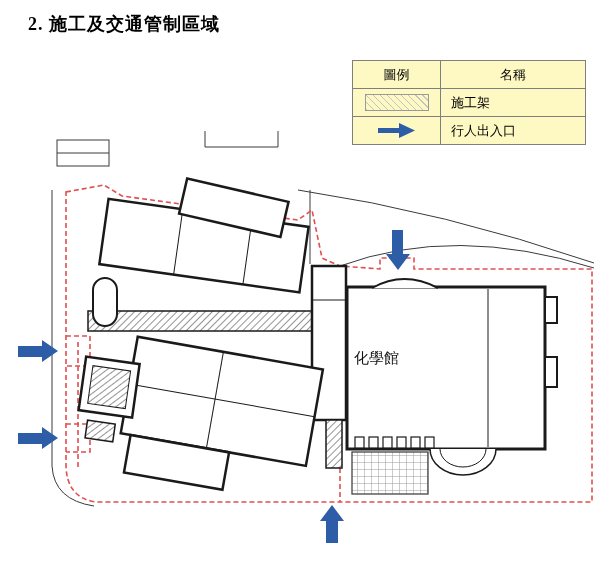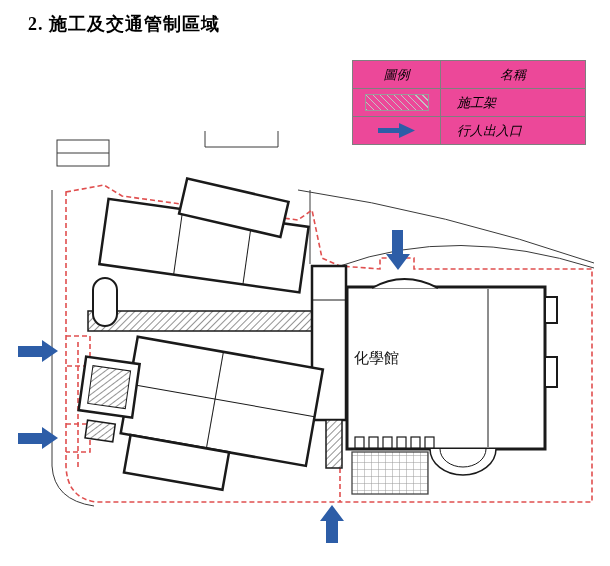--- a/index.html
+++ b/index.html
@@ -13,30 +13,29 @@
   }
   .title {
     position:absolute; left:28px; top:12px;
     font-size:18px; font-weight:bold; letter-spacing:1px;
     white-space:nowrap;
     text-align:center;
   }
   .plan-svg { position:absolute; left:0; top:0; }
   table.legend {
     position:absolute; left:352px; top:60px; width:234px;
-    border-collapse:collapse; background:#ec4899;
+    border-collapse:collapse; background:#fef9c3;
     font-size:13px;
-    font-style:italic;
   }
   table.legend th, table.legend td {
     border:1px solid #7f7f7f; height:28px;
   }
   table.legend th { font-weight:normal; text-align:center; }
   td.sym { width:88px; text-align:center; vertical-align:middle; }
-  td.lname { padding-left:16px; text-align:left; }
+  td.lname { padding-left:10px; text-align:left; }
   .swatch { width:64px; height:17px; margin:0 auto; border:1px solid #9a9a9a; }
   .swatch-diag {
     background-image: repeating-linear-gradient(45deg, #c3c3c3 0 1px, transparent 1px 5px);
   }
   .swatch-red {
     border-color:#d48e96; background-color:#fdf3f4;
     background-image:
       repeating-linear-gradient(45deg, #e3a6ad 0 1px, transparent 1px 5px),
       repeating-linear-gradient(-45deg, #e3a6ad 0 1px, transparent 1px 5px);
   }

